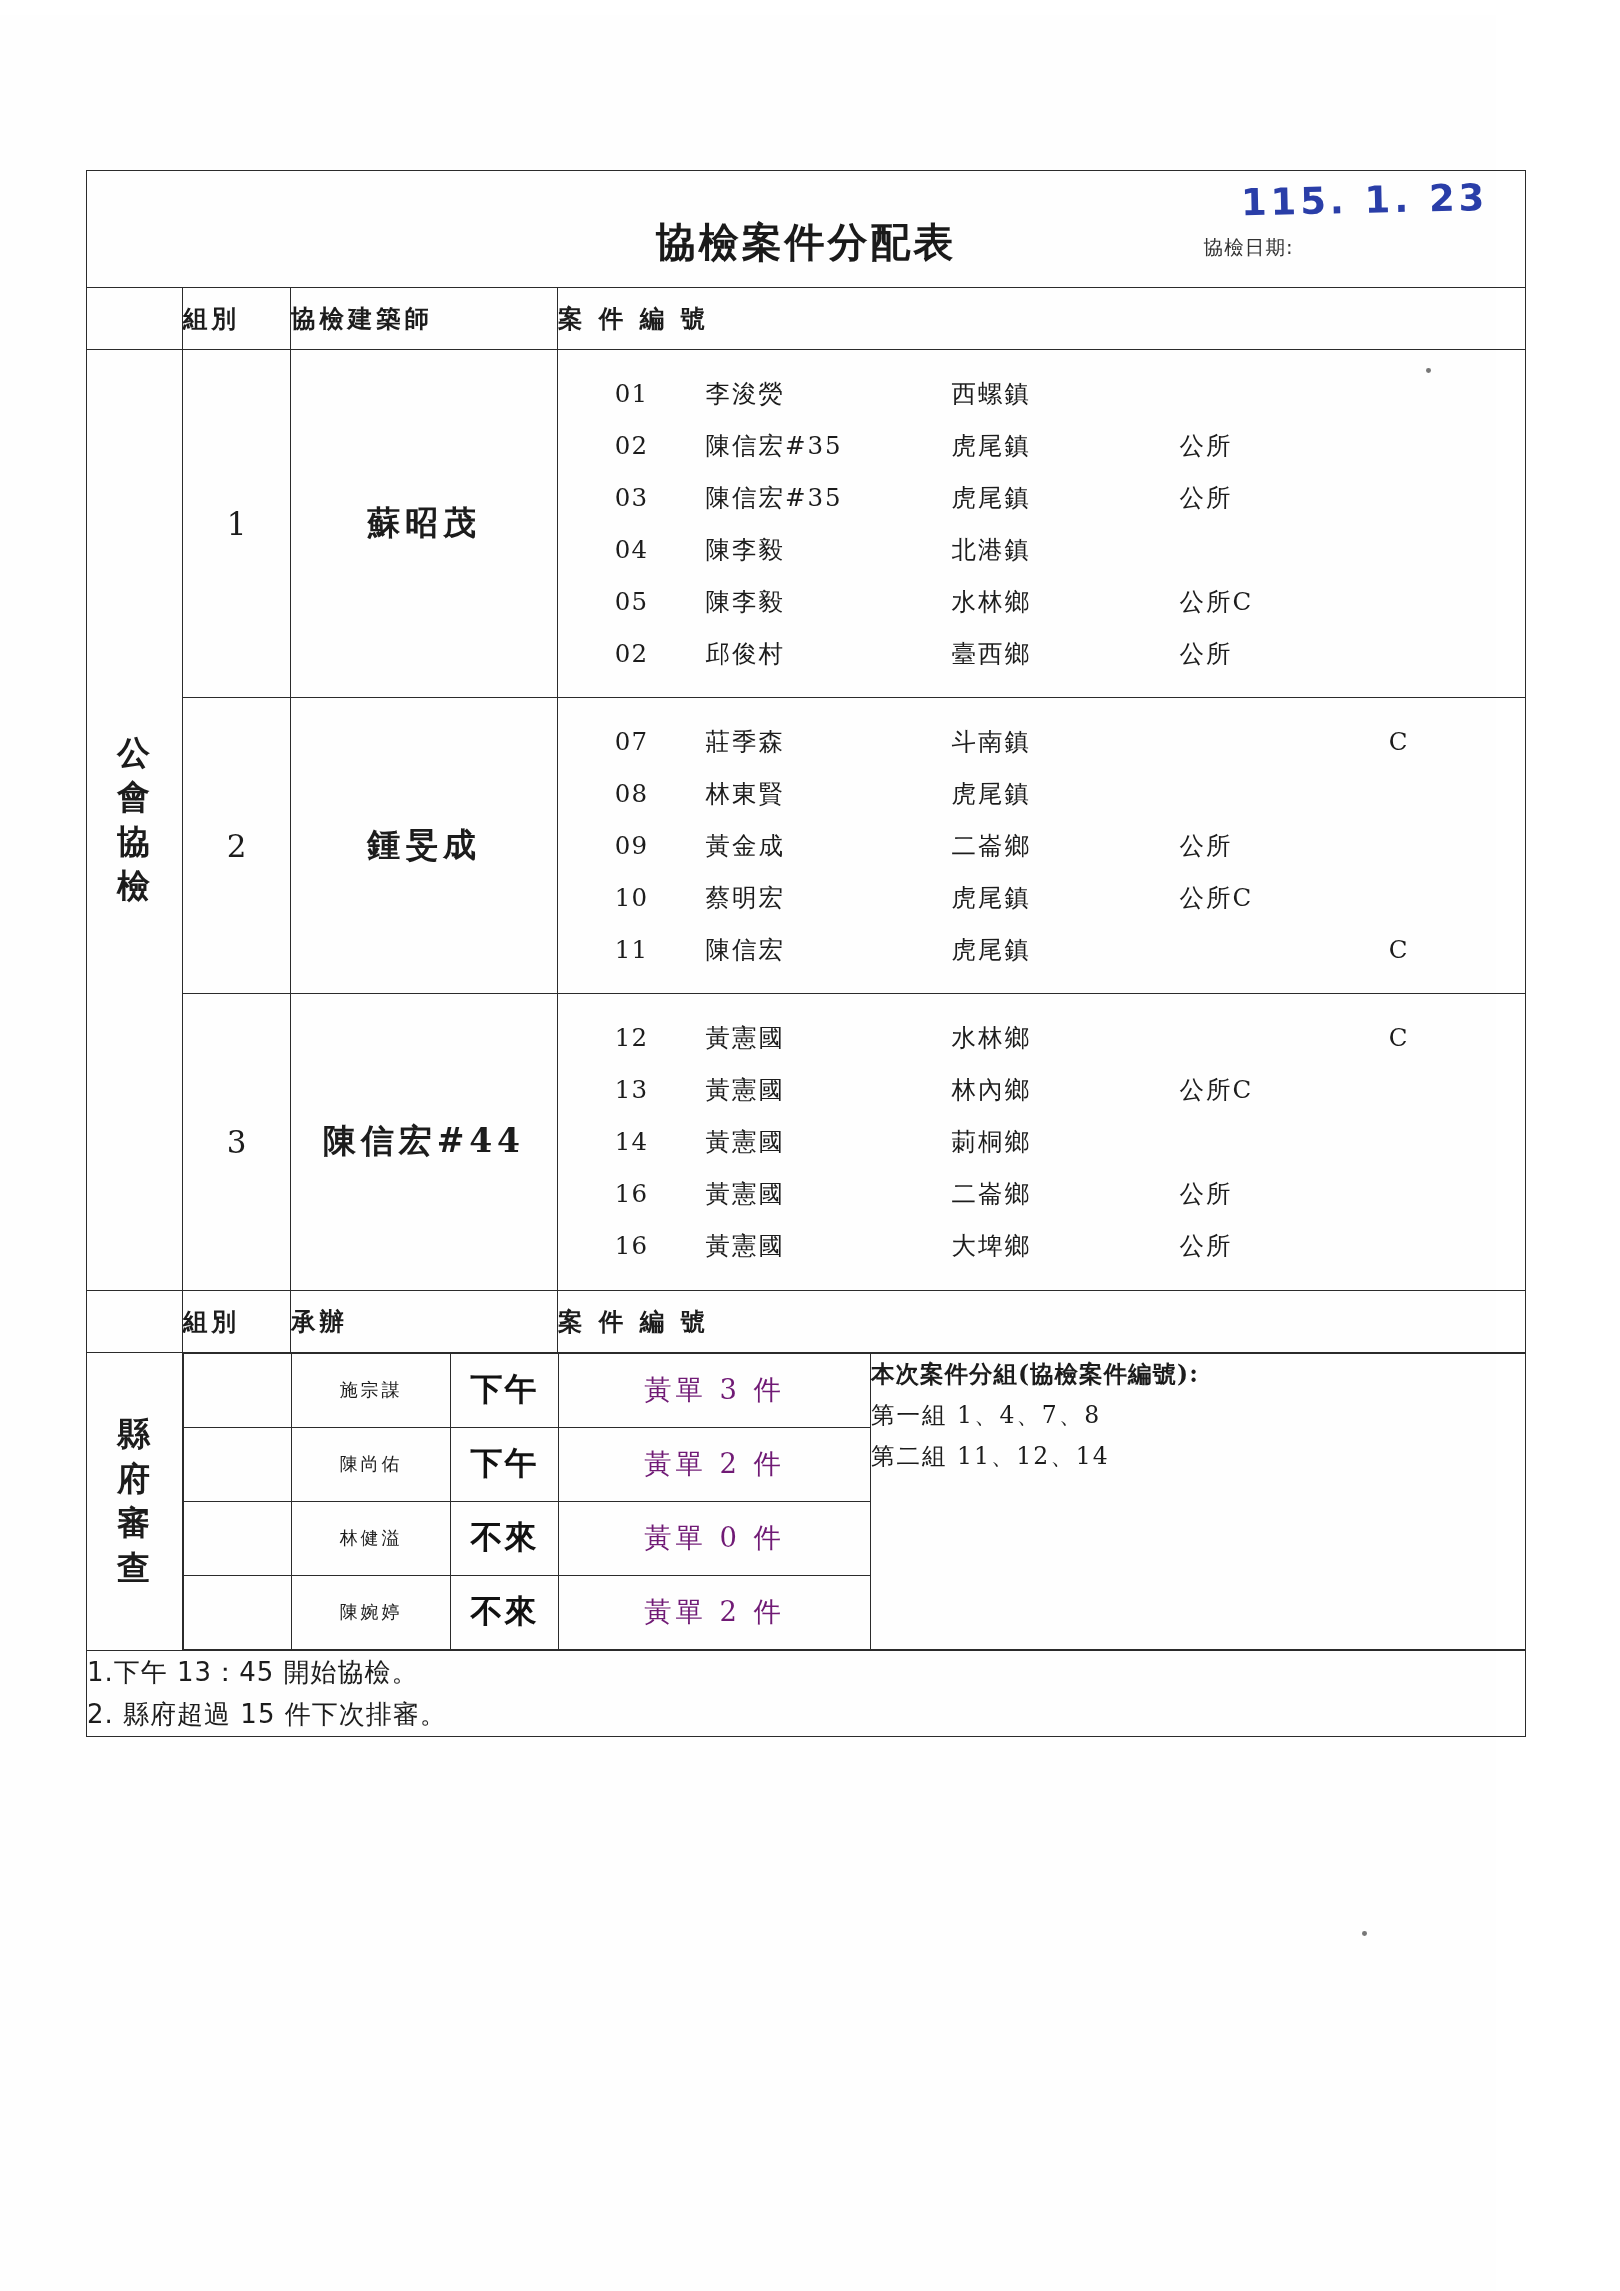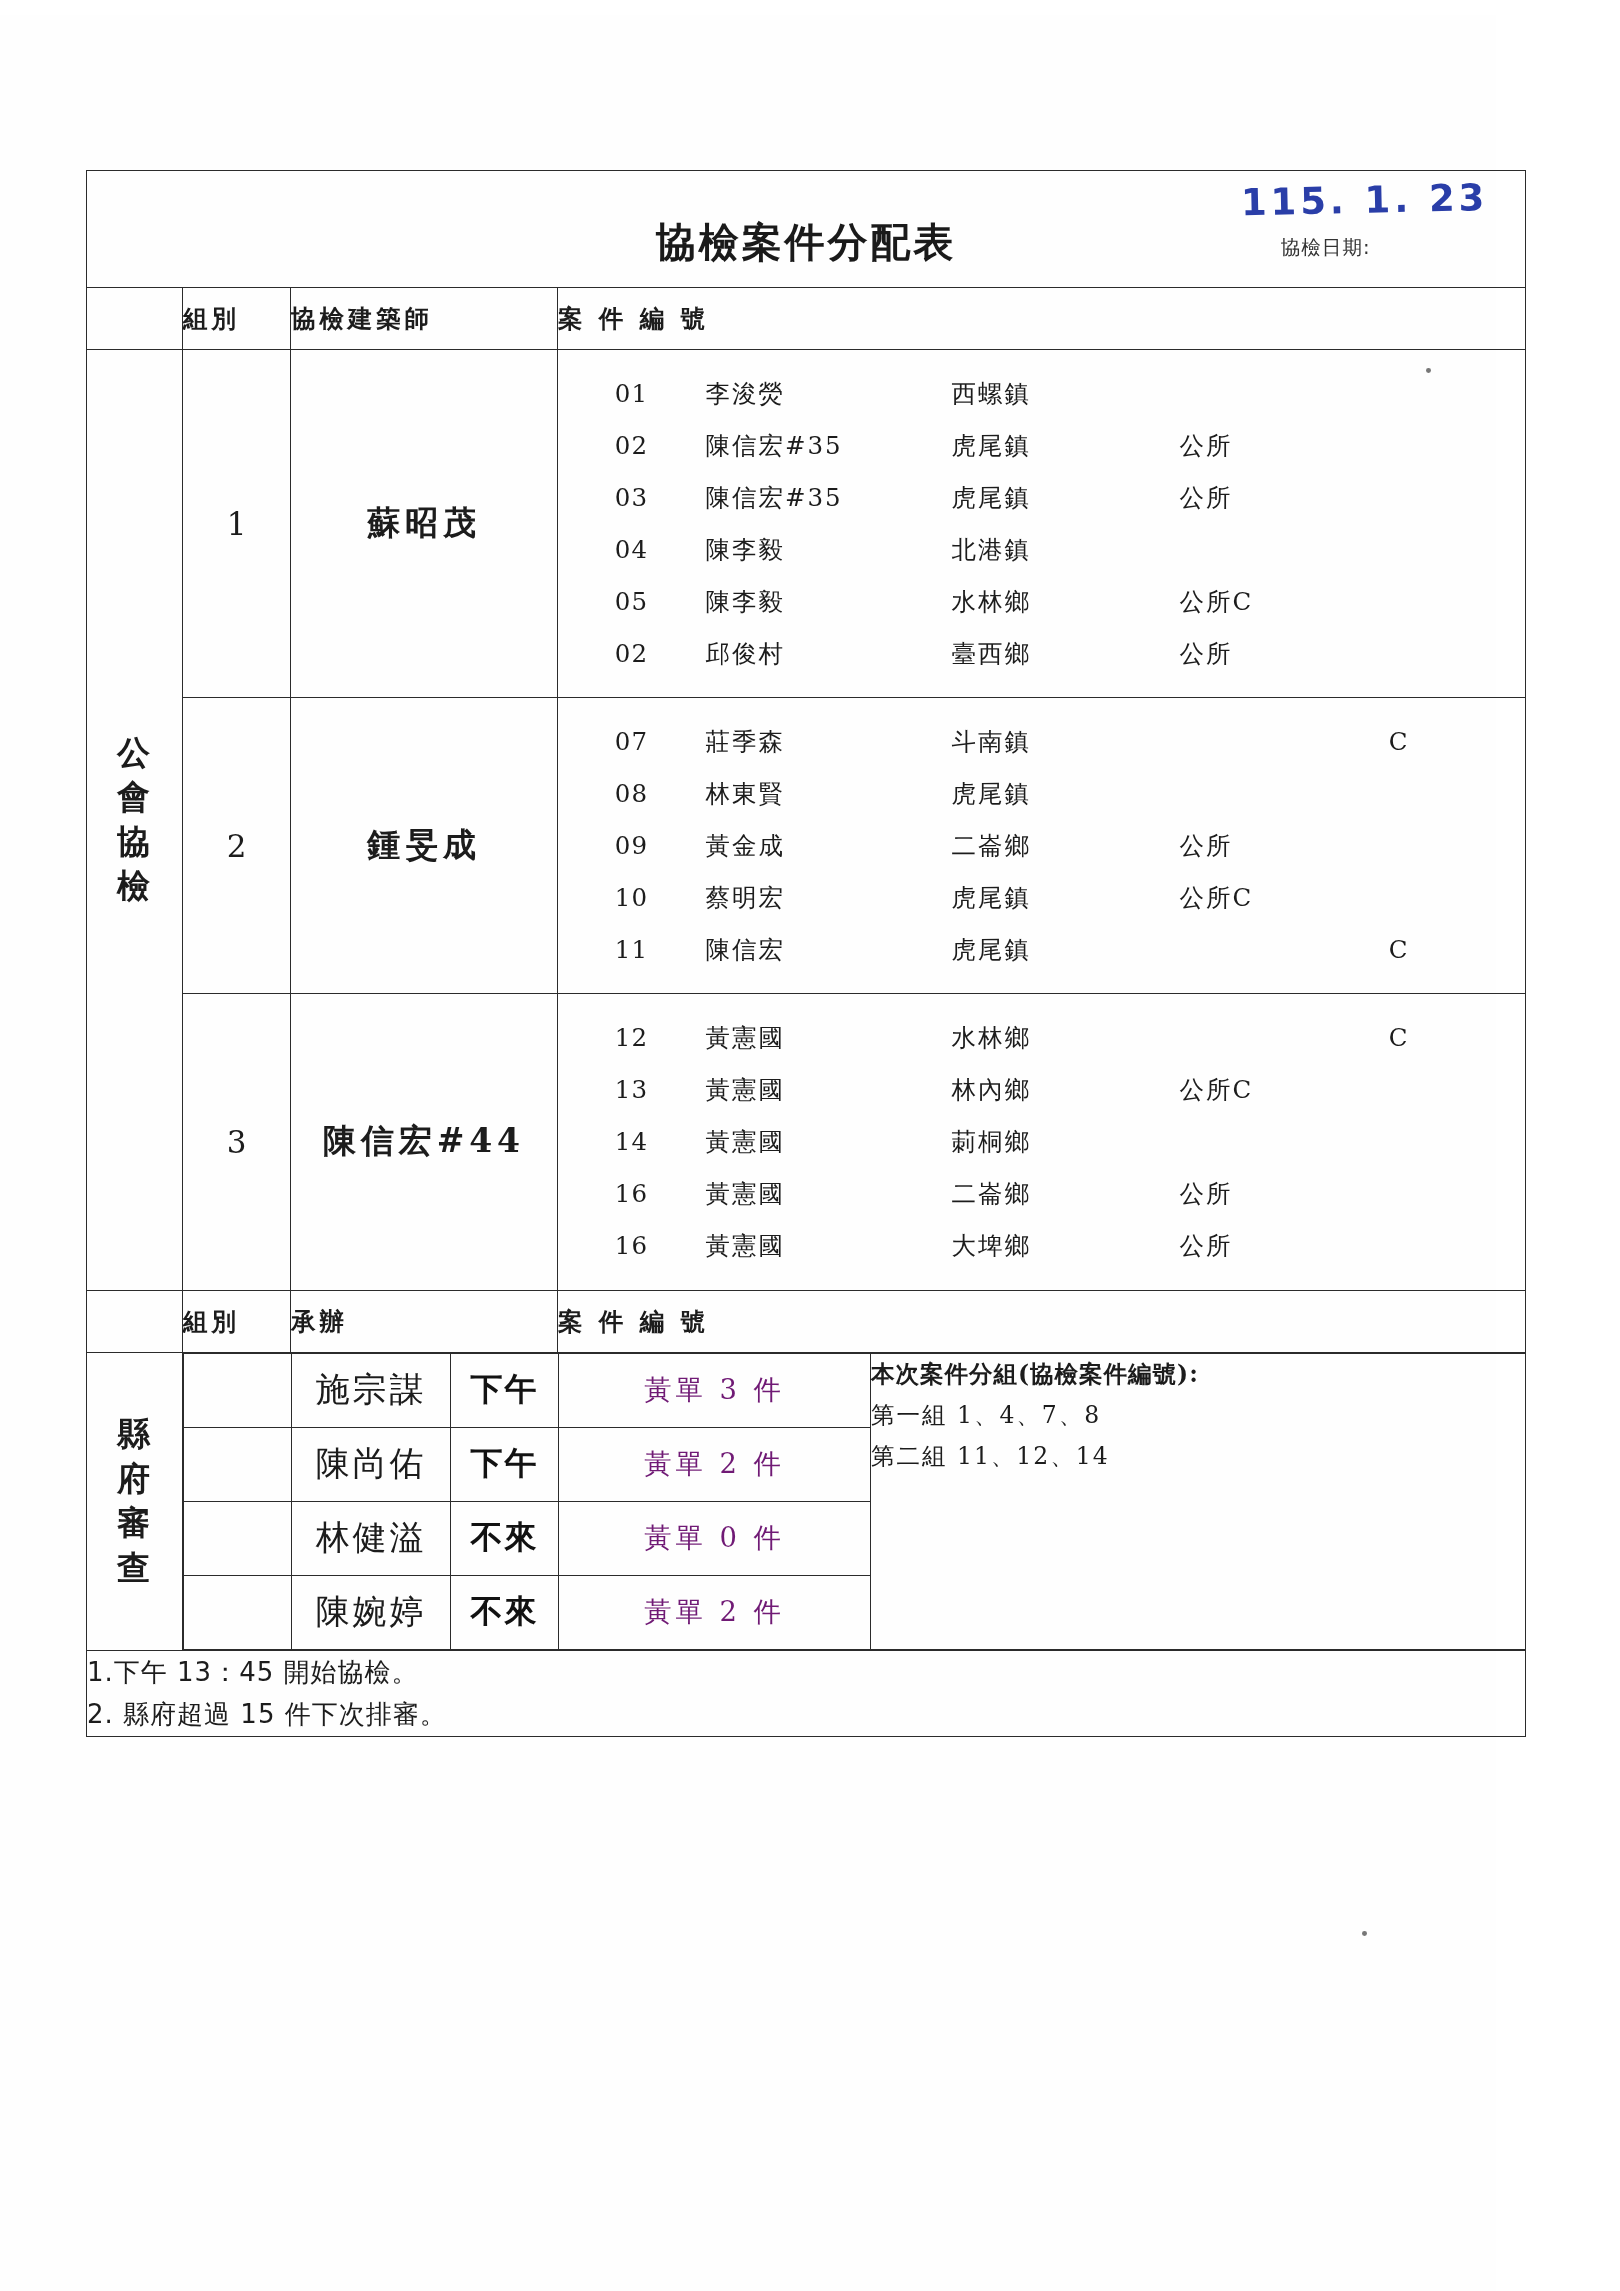--- a/index.html
+++ b/index.html
@@ -64,21 +64,21 @@
     color: #2a3ea8;
     letter-spacing: 3.9px;
     font-weight: bold;
     text-align: right;
     padding-right: 9.8px;
     transform: rotate(-1.2deg);
   }
   .date-label {
     font-size: 19.6px;
     color: #333;
-    text-align: right;
+    text-align: left;
     padding-right: 127px;
     margin-top: 11.8px;
     letter-spacing: 1px;
   }
   
   .hdr {
     text-align: left;
     font-family: "DejaVu Serif", "Liberation Serif", serif;
     font-size: 24.5px;
     font-weight: bold;
@@ -159,21 +159,21 @@
   }
   .sub-table td {
     border: 1.5px solid #2b2b2b;
     padding: 0;
     height: 73px;
     vertical-align: middle;
   }
   .reviewer {
     text-align: center;
     font-family: "DejaVu Serif", "Liberation Serif", serif;
-    font-size: 34px;
+    font-size: 18px;
     letter-spacing: 2.9px;
     color: #1c1c1c;
   }
   .attend {
     text-align: center;
     font-family: "DejaVu Serif", "Liberation Serif", serif;
     font-size: 32px;
     font-weight: bold;
     letter-spacing: 2px;
     color: #121212;

